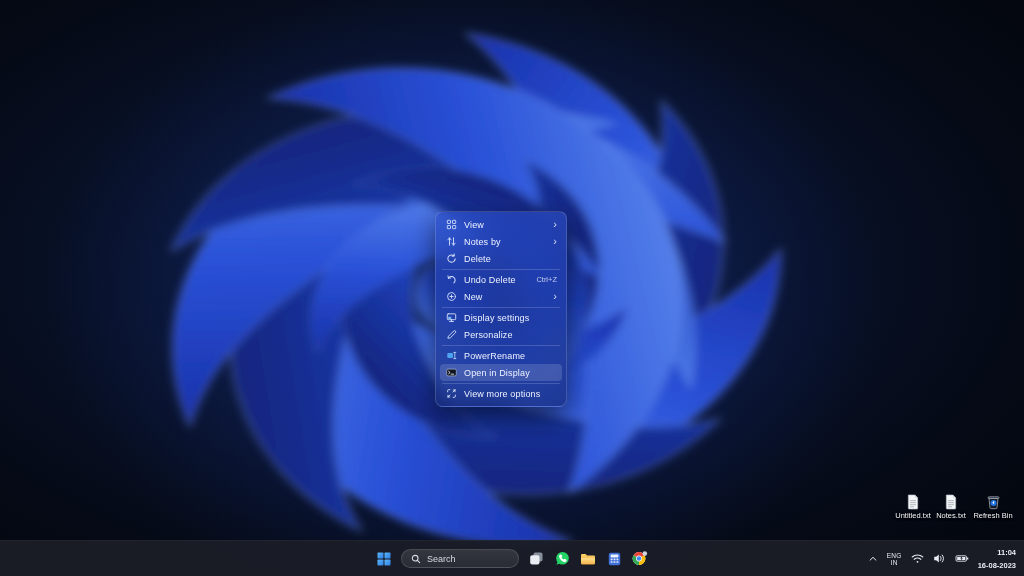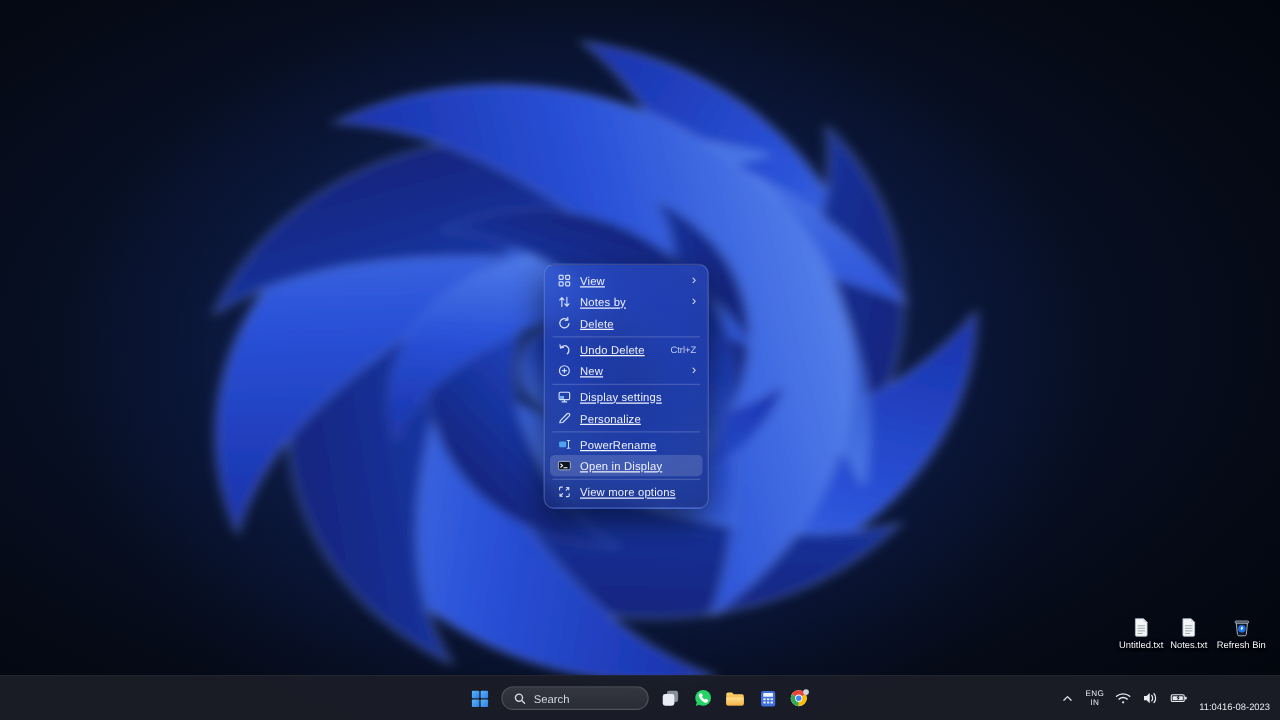--- a/index.html
+++ b/index.html
@@ -18,42 +18,42 @@
   
   .ctx-menu { position:absolute; left:435px; top:211px; width:132px; z-index:10;
     padding:4px; border-radius:8px;
     background:linear-gradient(180deg, rgba(47,78,190,.60), rgba(22,38,104,.66));
     backdrop-filter: blur(16px) saturate(1.25);
     border:1px solid rgba(255,255,255,.16);
     box-shadow:0 10px 26px rgba(0,0,0,.55); }
   .menu-item { display:flex; align-items:center; height:17px; padding:0 5px; gap:7px; border-radius:4px; cursor:default; }
   .menu-item.highlight { background:rgba(255,255,255,.15); }
   .mi-icon { width:12px; height:12px; display:flex; align-items:center; justify-content:center; flex:none; }
-  .mi-label { font-size:9px; color:#eef2ff; flex:1; white-space:nowrap; letter-spacing:.15px;text-decoration:underline; }
+  .mi-label { font-size:9px; color:#eef2ff; flex:1; white-space:nowrap; letter-spacing:.15px; }
   .mi-shortcut { font-size:7.5px; color:#c3cdec; }
   .mi-chevron { font-size:11px; color:#d5def4; line-height:10px; transform:translateY(-1px); }
   .menu-sep { height:1px; background:rgba(255,255,255,.17); margin:1.5px 2px; }
 
   
   .taskbar { position:absolute; left:0; right:0; bottom:0; height:36px; z-index:20;
     background:rgba(26,29,38,.96); border-top:1px solid rgba(255,255,255,.04);
     display:flex; align-items:center; }
   .tb-center { position:absolute; left:50%; transform:translateX(-50%); display:flex; align-items:center; gap:2px; }
   .tb-btn { width:24px; height:22px; display:flex; align-items:center; justify-content:center; border-radius:4px; }
   .search-pill { width:118px; height:19px; border-radius:10px; margin:0 3px;
     background:linear-gradient(180deg, rgba(255,255,255,.12), rgba(255,255,255,.07));
     border:1px solid rgba(255,255,255,.14);
     display:flex; align-items:center; gap:6px; padding:0 9px; }
   .search-pill span { font-size:9px; color:#d6dae4; }
 
   .tb-tray { position:absolute; right:4px; top:0; bottom:0; display:flex; align-items:center; gap:5px; }
   .tray-item { display:flex; align-items:center; justify-content:center; height:22px; padding:0 2px; border-radius:4px; }
   .lang { display:flex; flex-direction:column; align-items:center; justify-content:center; }
   .lang span { font-size:6.5px; line-height:7px; color:#e8ebf2; letter-spacing:.3px; }
-  .clock { display:flex; flex-direction:row; align-items:flex-end; justify-content:space-between; padding-right:4px; }
+  .clock { display:flex; flex-direction:column; align-items:flex-end; justify-content:space-between; padding-right:4px;font-weight:bold; }
   .clock span { font-size:7.5px; line-height:9px; color:#e8ebf2; }
 </style>
 </head>
 <body>
 
 <div class="screen">
 
   <svg class="wallpaper" width="1024" height="576" viewBox="0 0 1024 576">
     <defs>
       <radialGradient id="bgG" cx="44%" cy="46%" r="75%">

